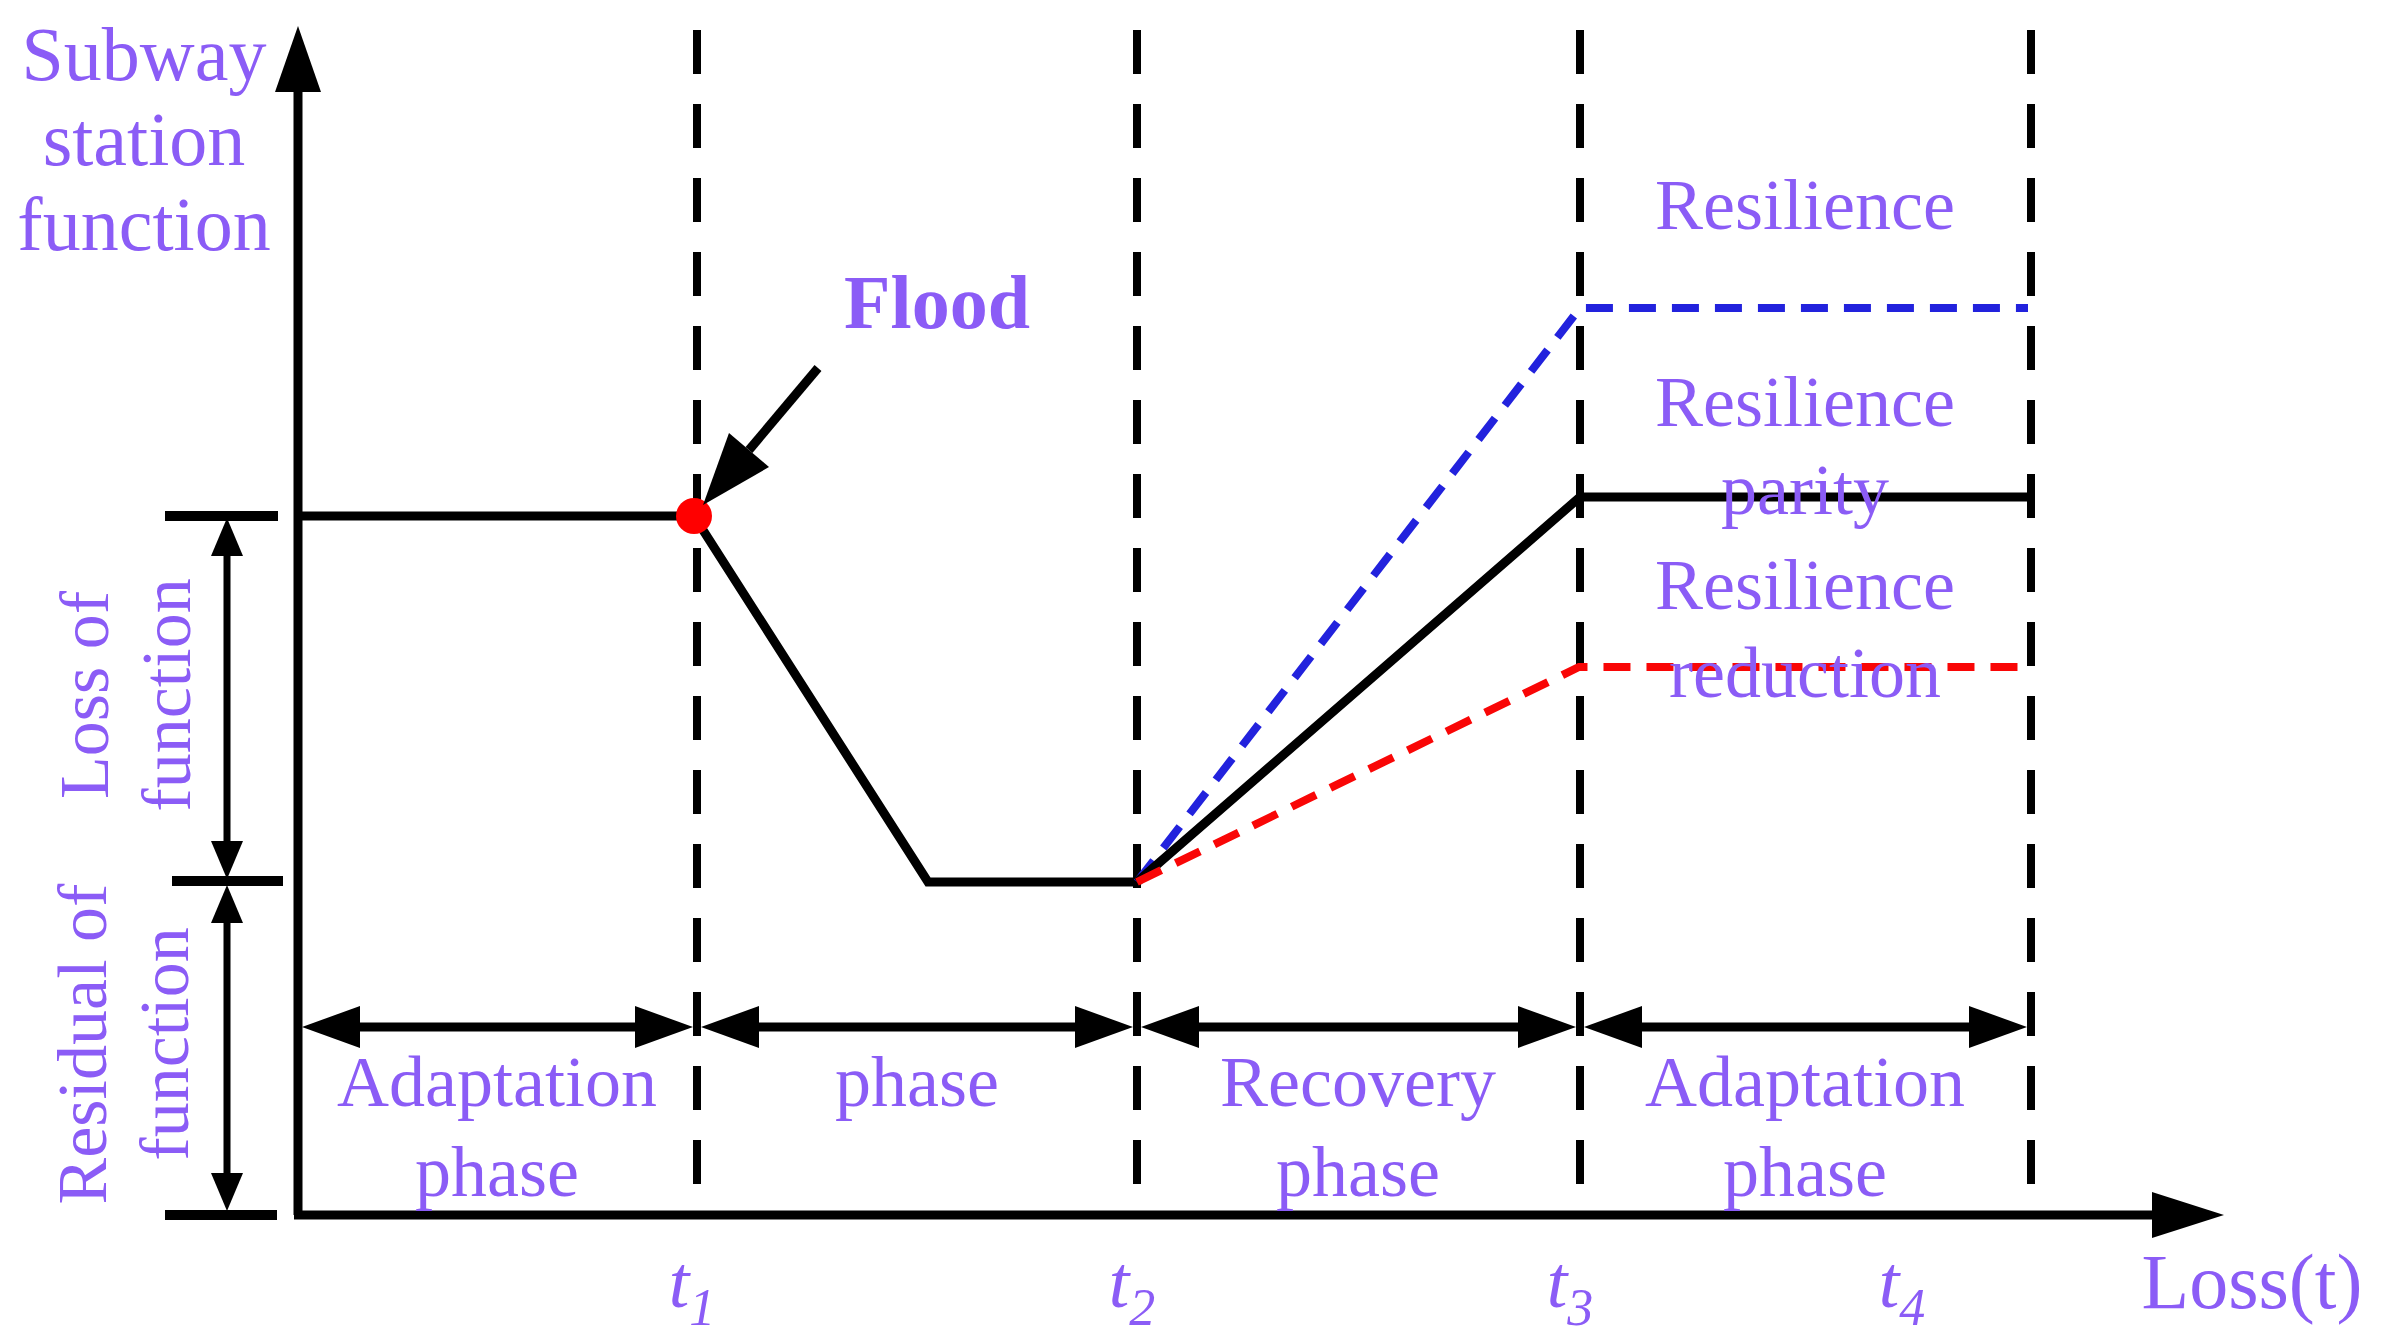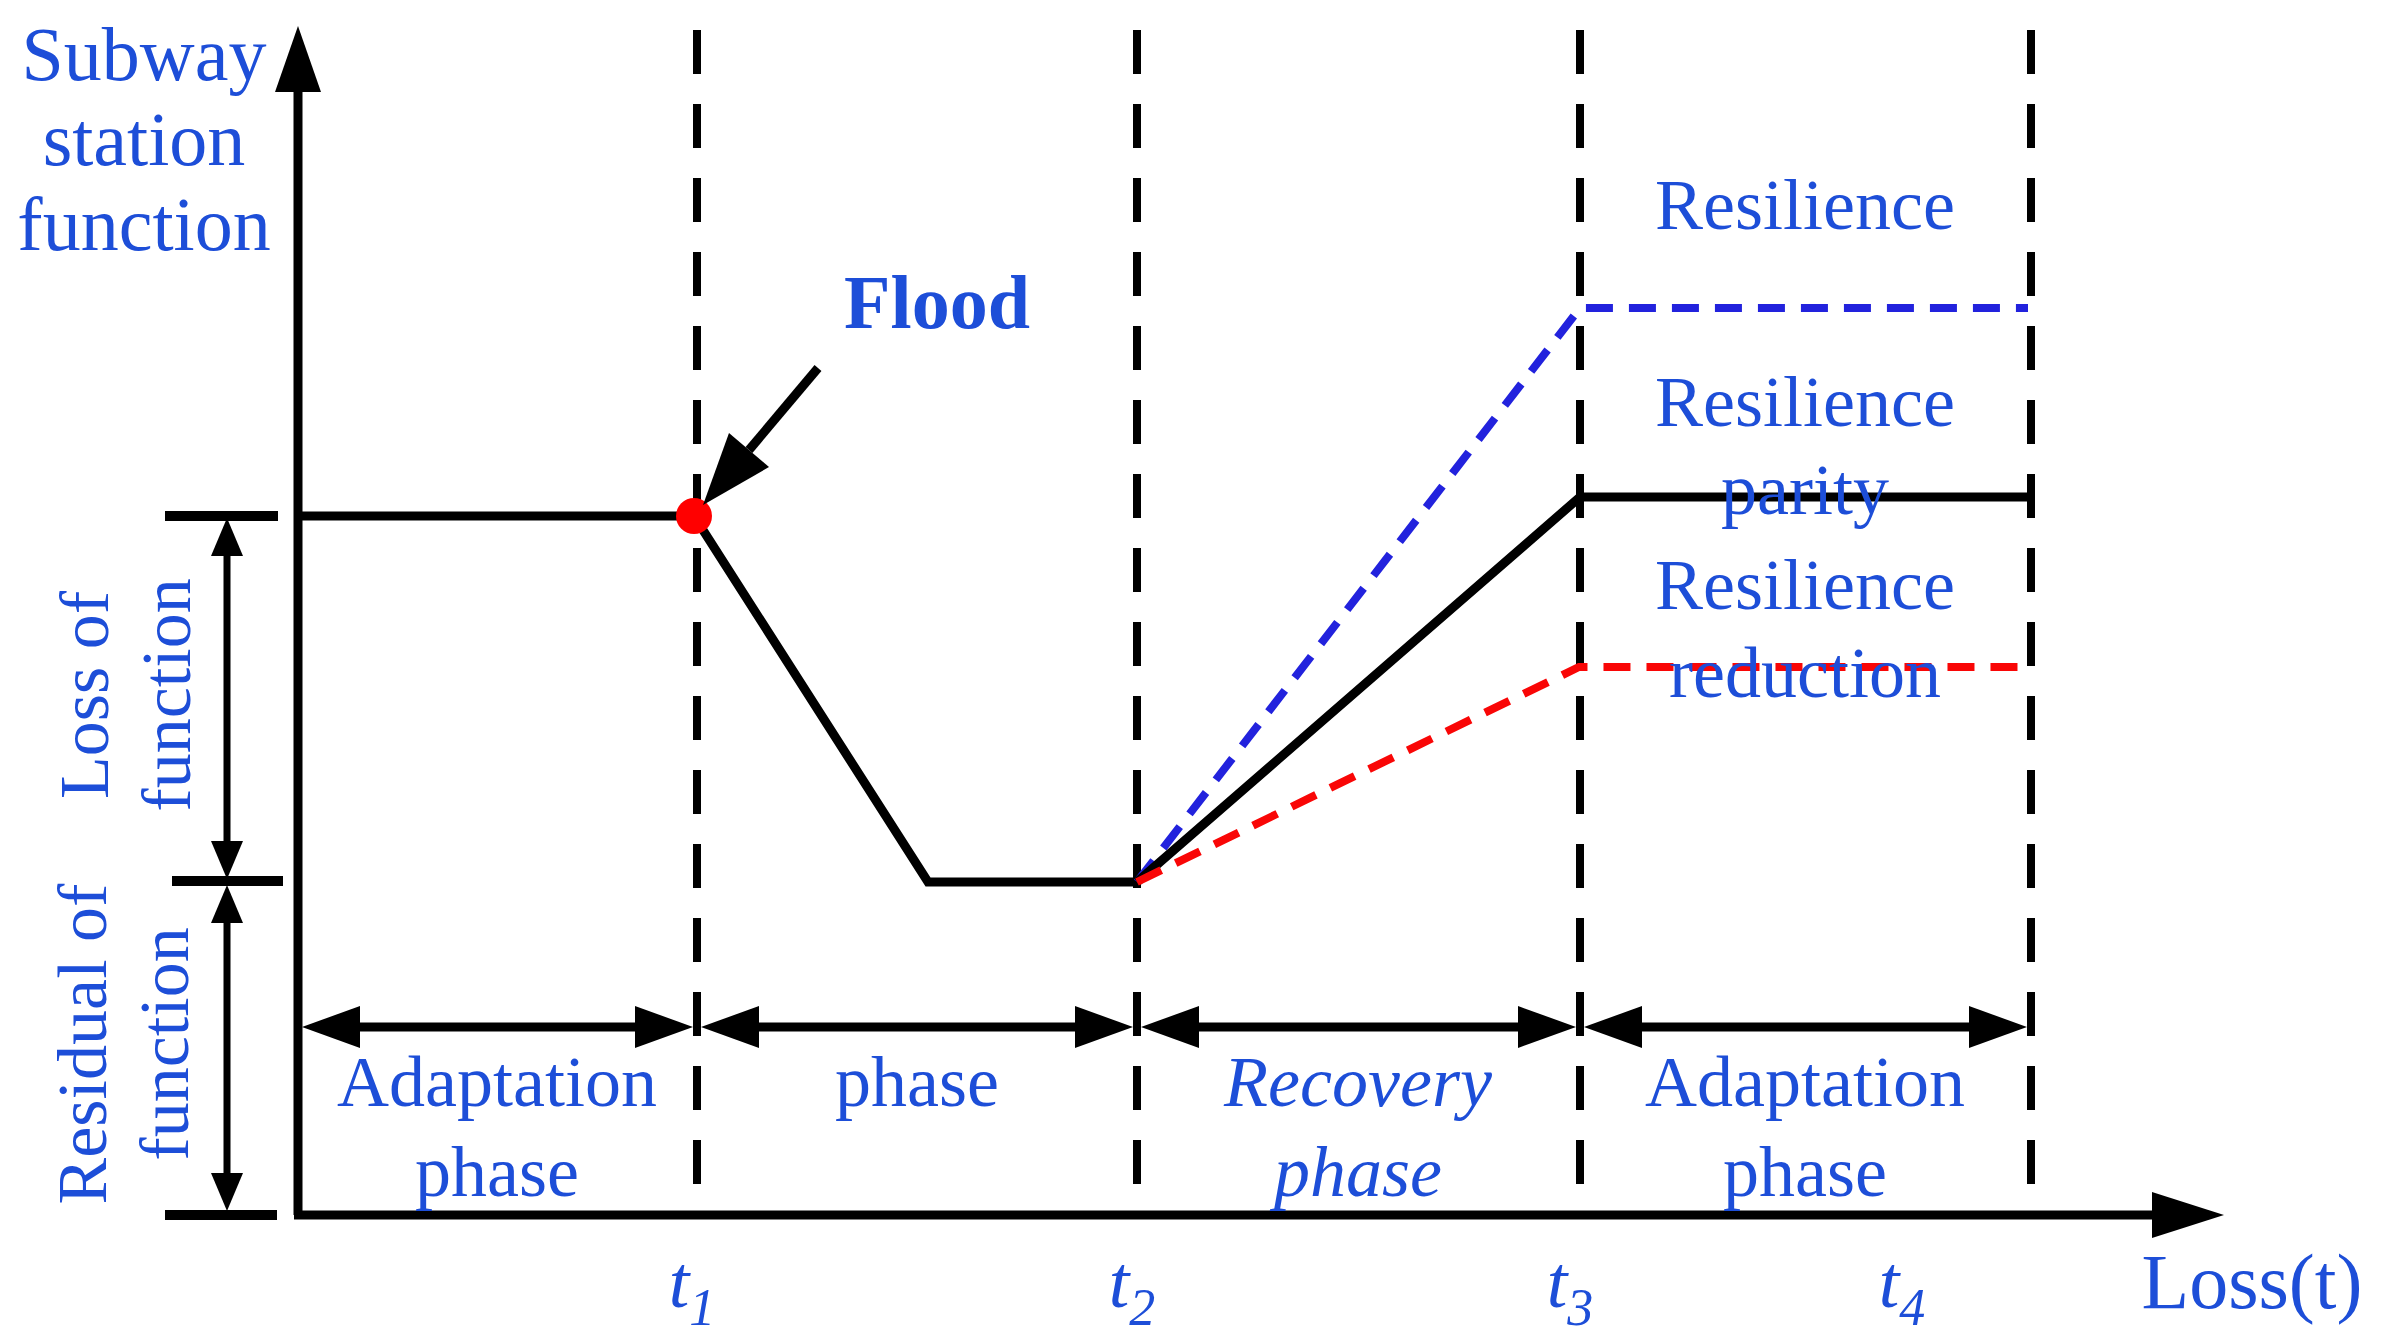--- a/index.html
+++ b/index.html
@@ -1,36 +1,36 @@
 <!DOCTYPE html>
 <html><head>
 <meta charset="utf-8">
 <style>
   html,body{margin:0;padding:0;background:#ffffff;}
   #canvas{
     position:relative;
     width:2381px;height:1335px;
     background:#ffffff;
     font-family:"Liberation Serif", serif;
-    color:#1d4ed8;
+    color:#8b5cf6;
     overflow:hidden;
   }
   #figure-svg{position:absolute;left:0;top:0;}
   .lbl{position:absolute;text-align:center;white-space:nowrap;}
   .center{transform:translateX(-50%);}
   .axis-title{left:8px;top:12px;width:272px;font-size:76px;line-height:85px;}
   .flood{font-size:76px;line-height:88px;top:258px;left:937px;font-weight:bold;}
   .outcome{font-size:72px;line-height:88px;margin-top:40px;}
   .outcome.enh{left:1805px;top:121px;}
   .outcome.par{left:1805px;top:318px;}
   .outcome.red{left:1805px;top:501px;}
   .phase{font-size:72px;line-height:90px;top:1037px;}
   .phase.p1{left:497px;}
   .phase.p2{left:917px;}
-  .phase.p3{left:1358px;font-style:italic;}
+  .phase.p3{left:1358px;}
   .phase.p4{left:1805px;}
   .ttick{font-size:74px;font-style:italic;line-height:80px;top:1242px;}
   .ttick sub{font-size:52px;font-style:italic;line-height:0;vertical-align:-18px;}
   .ttick.t1{left:692px;}
   .ttick.t2{left:1132px;}
   .ttick.t3{left:1570px;}
   .ttick.t4{left:1902px;}
   .time-label{font-size:78px;line-height:88px;top:1238px;left:2252px;}
   .rot{position:absolute;text-align:center;white-space:nowrap;font-size:70px;line-height:82px;transform:translate(-50%,-50%) rotate(-90deg);}
   .rot.loss{left:126px;top:695px;}

